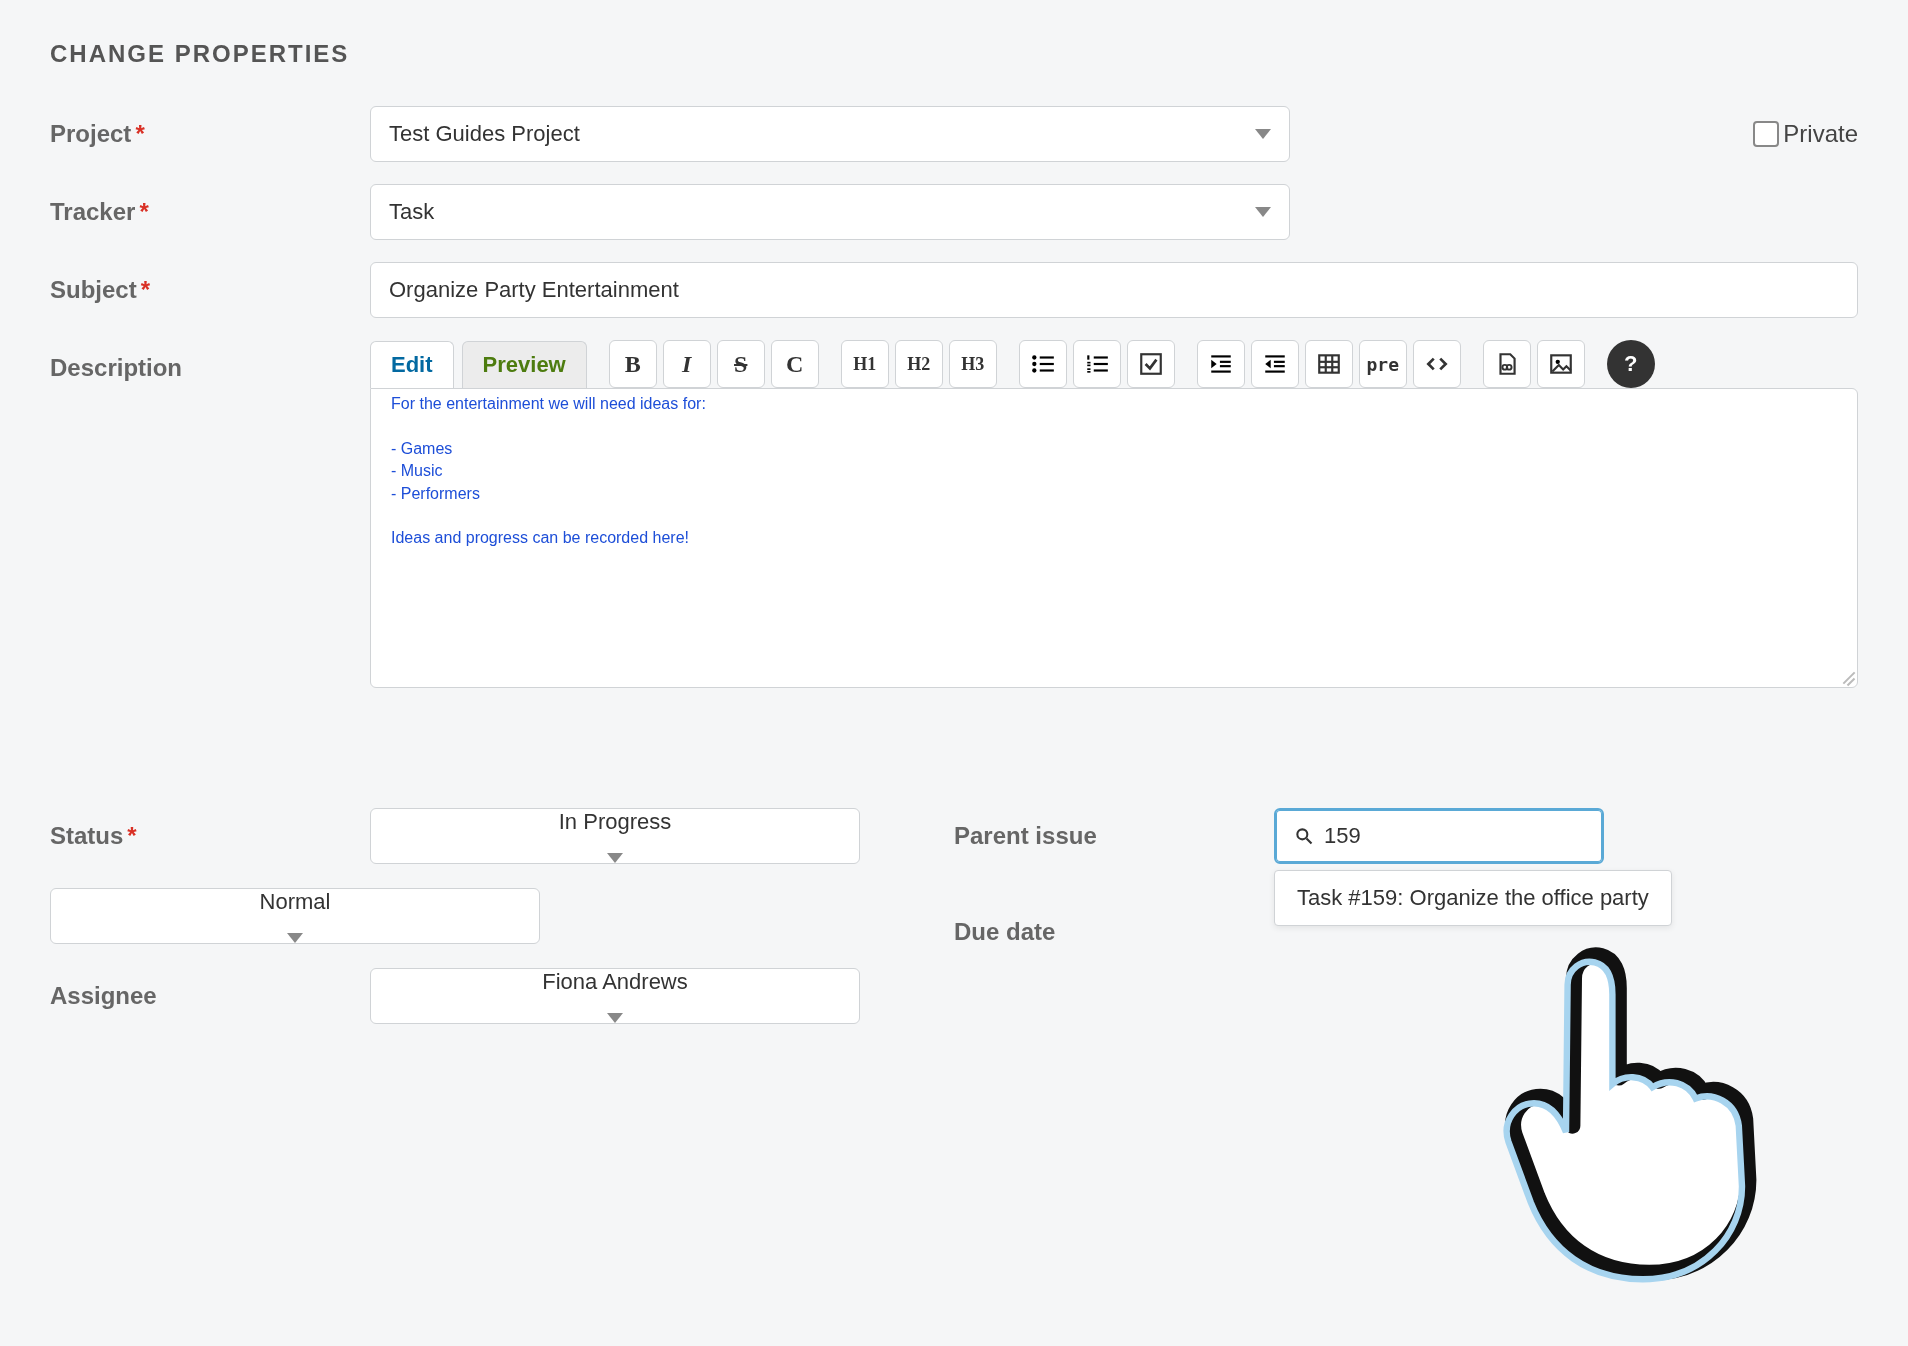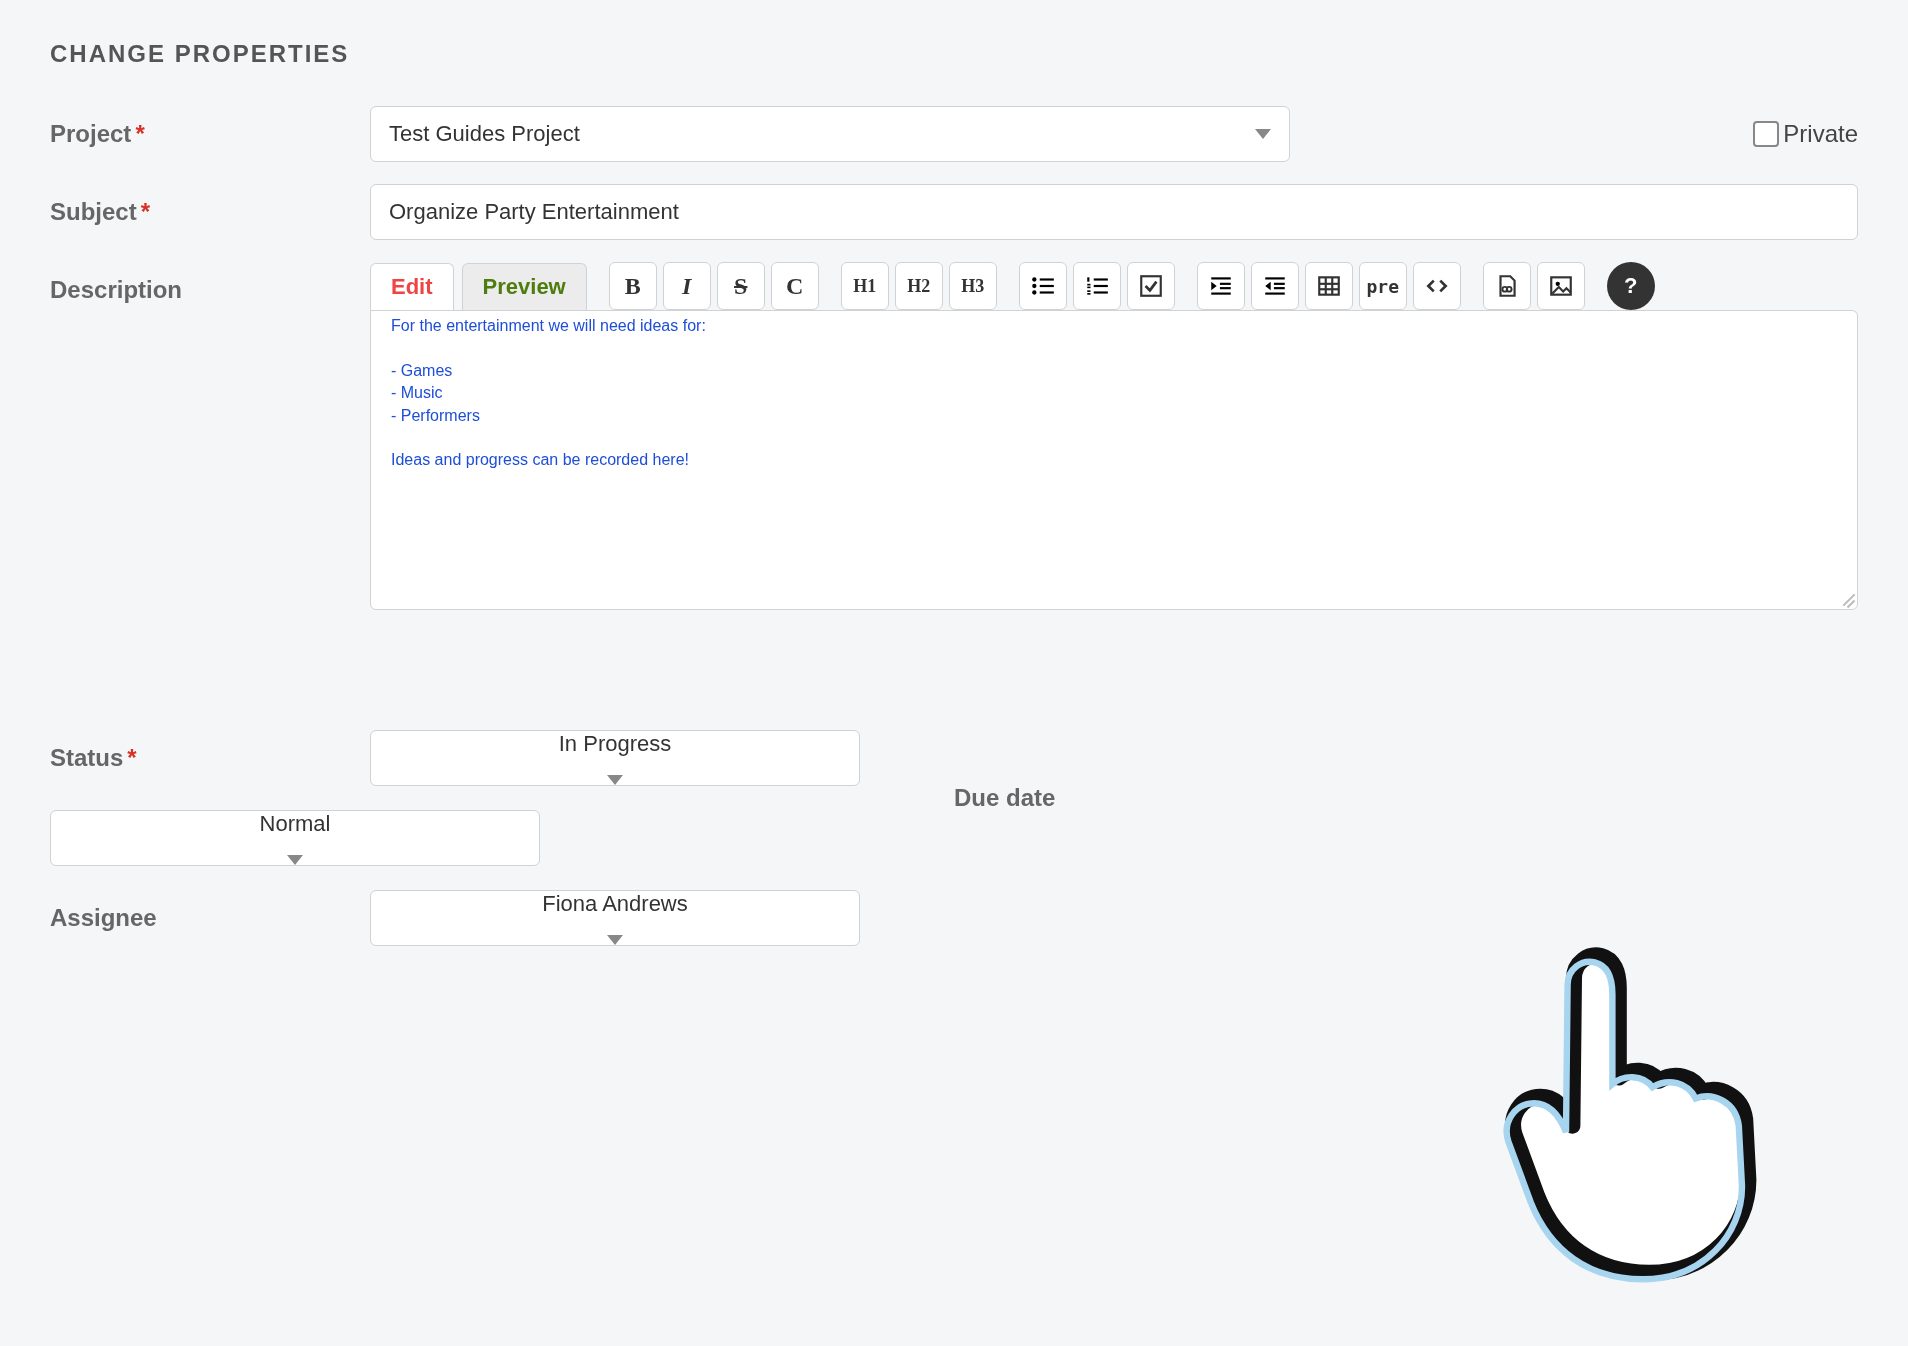--- a/index.html
+++ b/index.html
@@ -98,21 +98,21 @@
     flex-wrap: wrap;
   }
   .tab {
     background: #fff;
     border: 1px solid #d0d3d6;
     border-bottom: none;
     border-radius: 6px 6px 0 0;
     padding: 10px 20px;
     font-size: 22px;
     font-weight: 700;
-    color: #ef4444;
+    color: #0369a1;
   }
   .tab.inactive {
     background: #ececec;
     color: #4d7c0f;
     font-weight: 600;
   }
   .tbtn {
     background: #fff;
     border: 1px solid #d0d3d6;
     border-radius: 6px;
@@ -214,20 +214,31 @@
         <span>Test Guides Project</span>
         <span class="chev"></span>
       </div>
       <div class="private-wrap">
         <div class="checkbox"></div>
         <span class="private-label">Private</span>
       </div>
     </div>
   </div>
 
+  <div class="form-row">
+    <div class="label">
+      <span>Tracker</span><span class="required">*</span>
+    </div>
+    <div class="field-area">
+      <div class="select-box w-920">
+        <span>Task</span>
+        <span class="chev"></span>
+      </div>
+    </div>
+  </div>
 
   <div class="form-row">
     <div class="label">
       <span>Subject</span><span class="required">*</span>
     </div>
     <div class="field-area">
       <div class="text-box w-full">
         <span>Organize Party Entertainment</span>
       </div>
     </div>
@@ -370,20 +381,37 @@
           <span>Assignee</span>
         </div>
         <div class="select-box w-490">
           <span>Fiona Andrews</span>
           <span class="chev"></span>
         </div>
       </div>
     </div>
 
     <div class="col col2">
+      <div class="form-row">
+        <div class="label">
+          <span>Parent issue</span>
+        </div>
+        <div class="parent-wrap">
+          <div class="text-box parent-input w-330">
+            <span class="mag">
+              <svg width="20" height="20" viewBox="0 0 24 24">
+                  <circle cx="10" cy="10" r="6" fill="none" stroke="#333" stroke-width="2.5"></circle>
+                  <line x1="15" y1="15" x2="21" y2="21" stroke="#333" stroke-width="2.5"></line>
+                </svg>
+            </span>
+            <span>159</span>
+          </div>
+          <div class="dropdown">Task #159: Organize the office party</div>
+        </div>
+      </div>
       <div class="form-row" style="margin-top:40px">
         <div class="label">
           <span>Due date</span>
         </div>
       </div>
     </div>
   </div>
 
   <div class="pointer">
     <svg viewBox="0 0 200 220">

